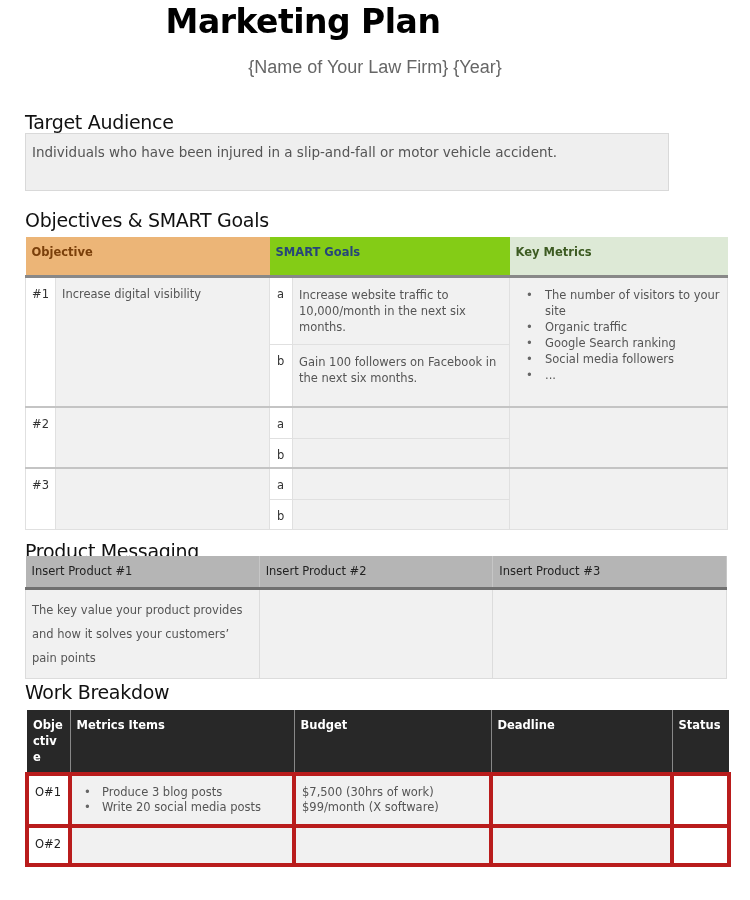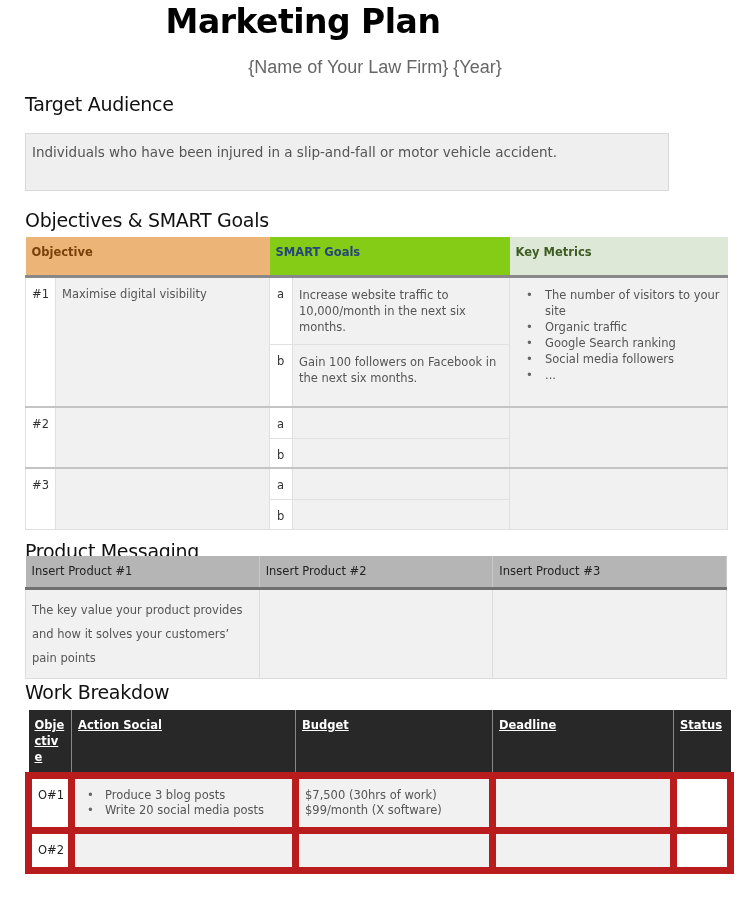--- a/index.html
+++ b/index.html
@@ -32,56 +32,56 @@
   .metrics-list li { position: relative; padding-left: 19px; line-height: 16px; }
   .metrics-list li::before { content: "\2022"; position: absolute; left: 0; color: #666; }
 
   
   .prod-table { position: absolute; left: 25px; top: 556px; width: 702px; border-collapse: collapse; table-layout: fixed; font-size: 11.5px; }
   .prod-table th { background: #b5b5b5; color: #222; font-weight: normal; text-align: left; height: 32px; padding: 0 6px; border-bottom: 3px solid #707070; border-right: 1px solid #c6c6c6; }
   .prod-table td { background: #f1f1f1; color: #555; vertical-align: top; padding: 8px 6px; height: 75px; border: 1px solid #dcdcdc; line-height: 24px; }
 
   
   .work-table { position: absolute; left: 25px; top: 710px; width: 702px; border-collapse: collapse; table-layout: fixed; font-size: 11.5px; }
-  .work-table th { background: #282828; color: #fff; font-weight: bold; text-align: left; vertical-align: top; padding: 7px 6px; height: 46px; border-right: 1px solid #888; border-bottom: 3px solid #d8d8d8; line-height: 16px; text-decoration: underline; }
-  .work-table td { vertical-align: top; padding: 9px 6px; border: 7px solid #b91c1c; color: #555; line-height: 15px; }
+  .work-table th { background: #282828; color: #fff; font-weight: bold; text-align: left; vertical-align: top; padding: 7px 6px; height: 46px; border-right: 1px solid #888; border-bottom: 3px solid #d8d8d8; line-height: 16px; }
+  .work-table td { vertical-align: top; padding: 9px 6px; border: 4px solid #b91c1c; color: #555; line-height: 15px; }
   .work-table td.white { background: #fff; color: #222; }
   .work-table td.grey { background: #f1f1f1; }
   .action-list { list-style: none; padding-left: 6px; }
   .action-list li { position: relative; padding-left: 18px; }
   .action-list li::before { content: "\2022"; position: absolute; left: 0; color: #666; }
 </style>
 </head>
 <body>
 
 <div class="title">Marketing Plan</div>
 <div class="subtitle">{Name of Your Law Firm} {Year}</div>
 
-<div class="section-heading" style="top:93px;">Target Audience</div>
+<div class="section-heading" style="top:111px;">Target Audience</div>
 <div class="audience-box">Individuals who have been injured in a slip-and-fall or motor vehicle accident.</div>
 
 <div class="section-heading" style="top:209px;">Objectives &amp; SMART Goals</div>
 <table class="obj-table">
   <colgroup>
     <col style="width:30px">
       <col style="width:214px">
       <col style="width:23px">
       <col style="width:217px">
       <col style="width:218px">
   </colgroup>
   <tbody>
       <tr class="obj-head">
     <th colspan="2" class="th-objective">Objective</th>
     <th colspan="2" class="th-smart">SMART Goals</th>
     <th class="th-metrics">Key Metrics</th>
   </tr>
 
   <tr style="height:46px;">
     <td rowspan="2" class="cell-num">#1</td>
-    <td rowspan="2" class="cell-grey">Maximise digital visibility</td>
+    <td rowspan="2" class="cell-grey">Increase digital visibility</td>
     <td class="cell-letter">a</td>
     <td class="cell-grey" style="line-height:16px;">Increase website traffic to 10,000/month in the next six months.</td>
     <td rowspan="2" class="cell-grey">
       <ul class="metrics-list">
         <li>The number of visitors to your site</li>
         <li>Organic traffic</li>
         <li>Google Search ranking</li>
         <li>Social media followers</li>
         <li>...</li>
       </ul>
@@ -139,21 +139,21 @@
   <colgroup>
     <col style="width:43px">
       <col style="width:224px">
       <col style="width:197px">
       <col style="width:181px">
       <col style="width:57px">
   </colgroup>
   <tbody>
       <tr>
     <th style="word-break:break-all;">Obje ctive</th>
-    <th>Action Social</th>
+    <th>Metrics Items</th>
     <th>Budget</th>
     <th>Deadline</th>
     <th style="border-right:none;">Status</th>
   </tr>
   <tr style="height:47px;">
     <td class="white">O#1</td>
     <td class="grey">
       <ul class="action-list">
         <li>Produce 3 blog posts</li>
         <li>Write 20 social media posts</li>

